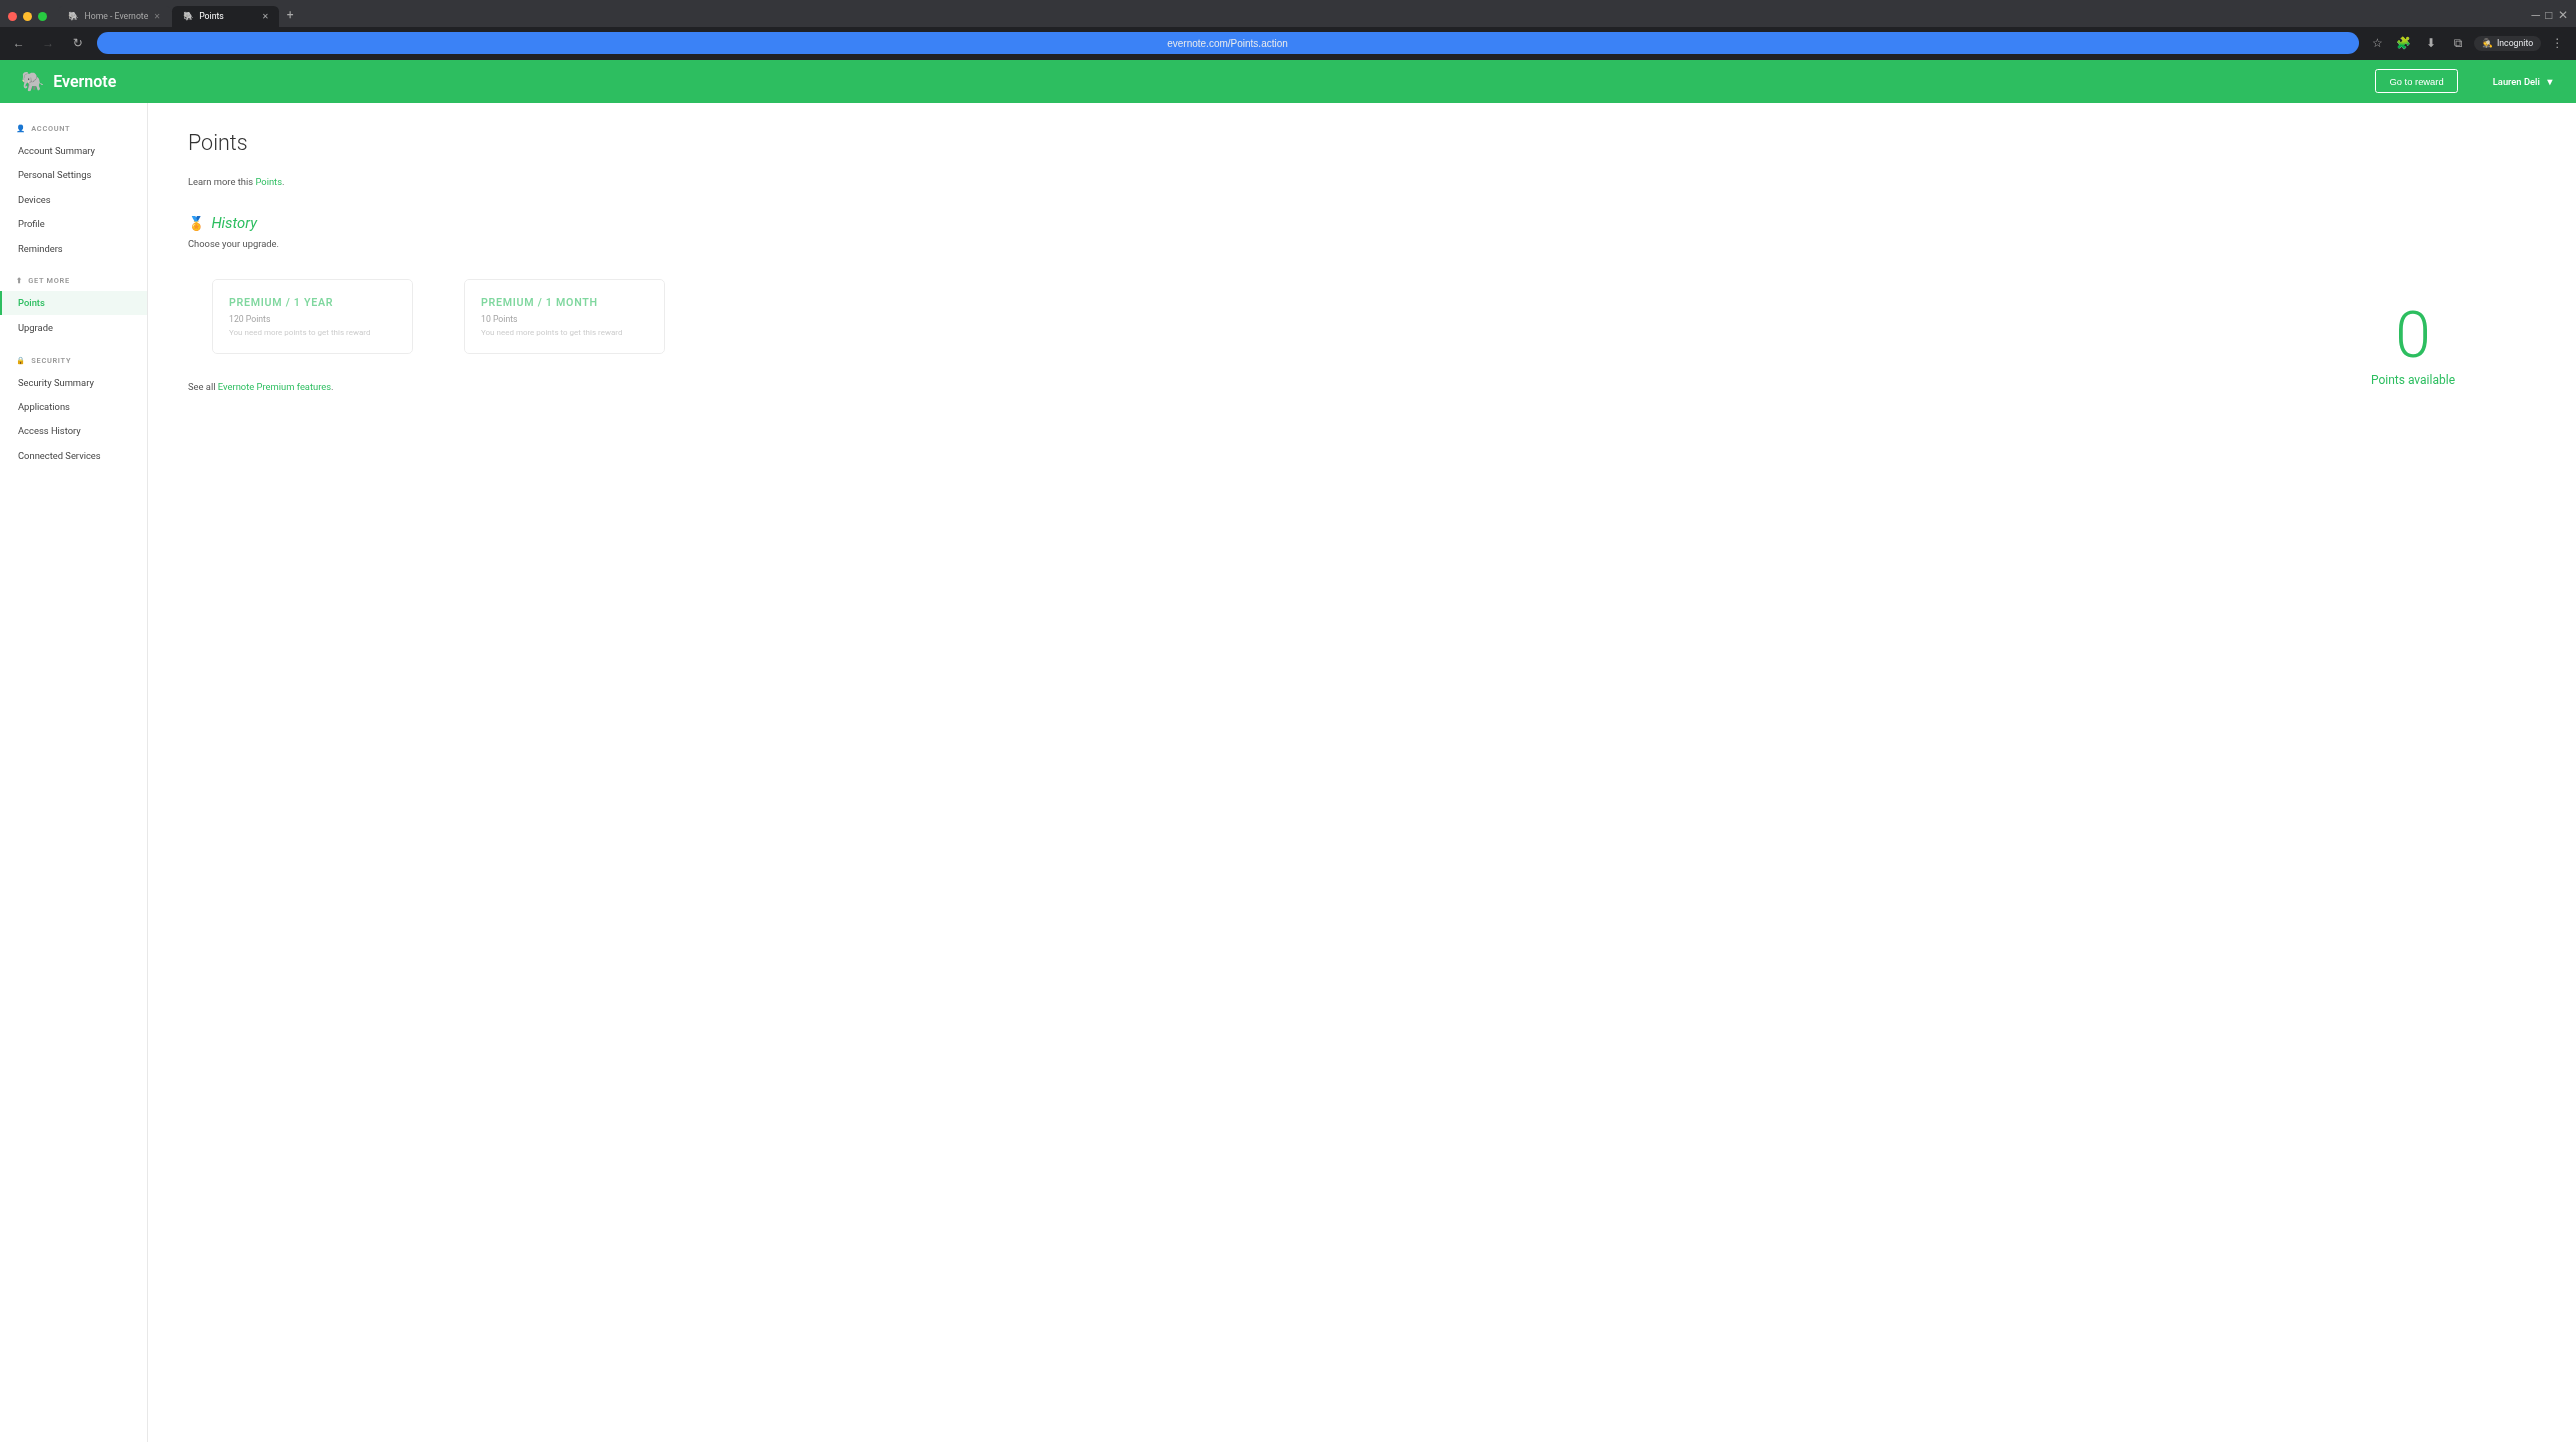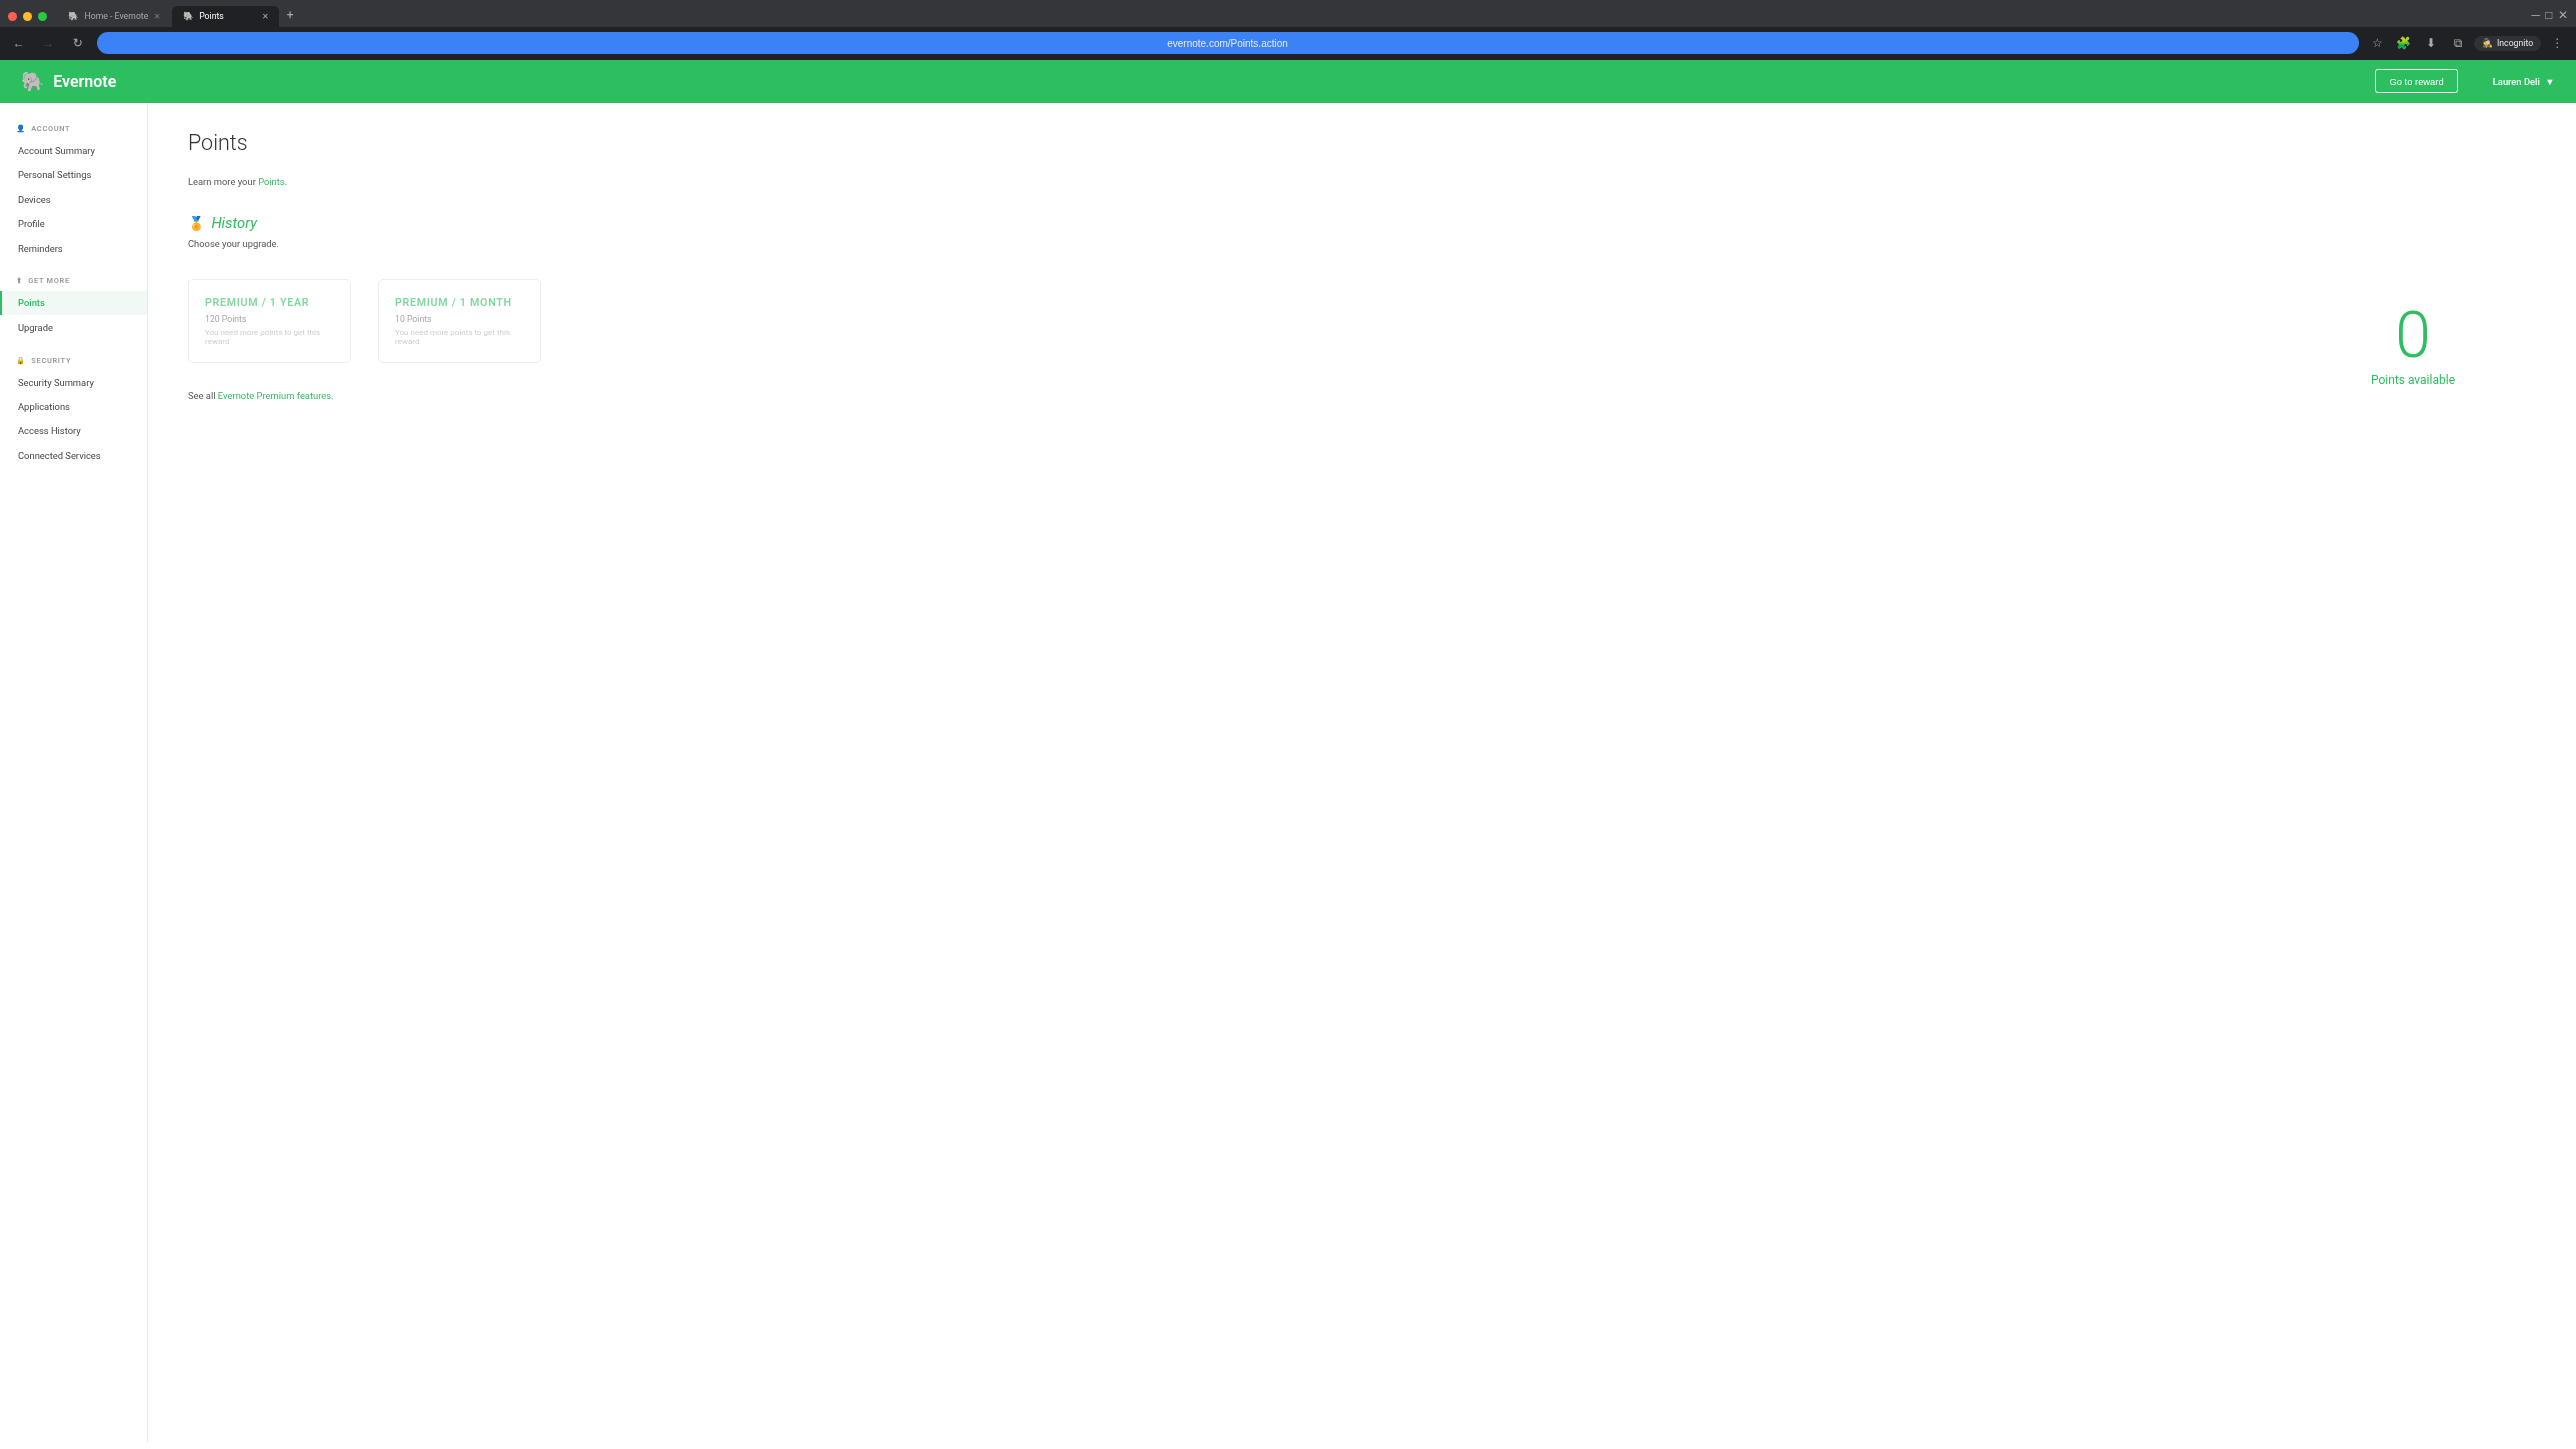--- a/index.html
+++ b/index.html
@@ -63,21 +63,21 @@
 
     
     .rewards-section { margin-top: 13.4px; }
     .rewards-header { display: flex; align-items: center; gap: 6.7px; margin-bottom: 5.4px; }
     .rewards-icon { font-size: 13.4px; }
     .rewards-title { font-size: 14.8px; color: #2dbe60; font-style: italic; font-weight: 400; }
     .rewards-subtitle { font-size: 9.4px; color: #555; margin-bottom: 30px; }
 
     
     .reward-cards { display: flex; gap: 27px; margin-bottom: 27px; }
-    .reward-card { width: 163px; border: 0.7px solid #e0e0e0; border-radius: 5px; padding: 16px; opacity: 0.6; }
+    .reward-card { width: 201px; border: 0.7px solid #e0e0e0; border-radius: 5px; padding: 16px; opacity: 0.6; margin-left: 24px; }
     .reward-card-title { font-size: 10.7px; font-weight: 600; color: #2dbe60; letter-spacing: 0.7px; margin-bottom: 5.4px; }
     .reward-card-points { font-size: 8.7px; color: #666; margin-bottom: 4px; }
     .reward-card-msg { font-size: 8px; color: #aaa; }
 
     .see-all { font-size: 9.4px; color: #555; }
     .see-all a { color: #2dbe60; text-decoration: none; }
 
     
     .content-wrapper { position: relative; }
   </style>
@@ -198,21 +198,21 @@
       <a class="sidebar-item" href="#">
         <span>Connected Services</span>
       </a>
     </div>
 
     <div class="main-content">
       <div class="content-wrapper">
         <h1 class="page-title">Points</h1>
 
         <p class="learn-more">
-          <span>Learn more your </span><a href="#">Points</a><span>.</span>
+          <span>Learn more this </span><a href="#">Points</a><span>.</span>
         </p>
 
         <div class="points-display">
           <div class="points-number">0</div>
           <div class="points-label">Points available</div>
         </div>
 
         <div class="rewards-section">
           <div class="rewards-header">
             <span class="rewards-icon">🏅</span>

